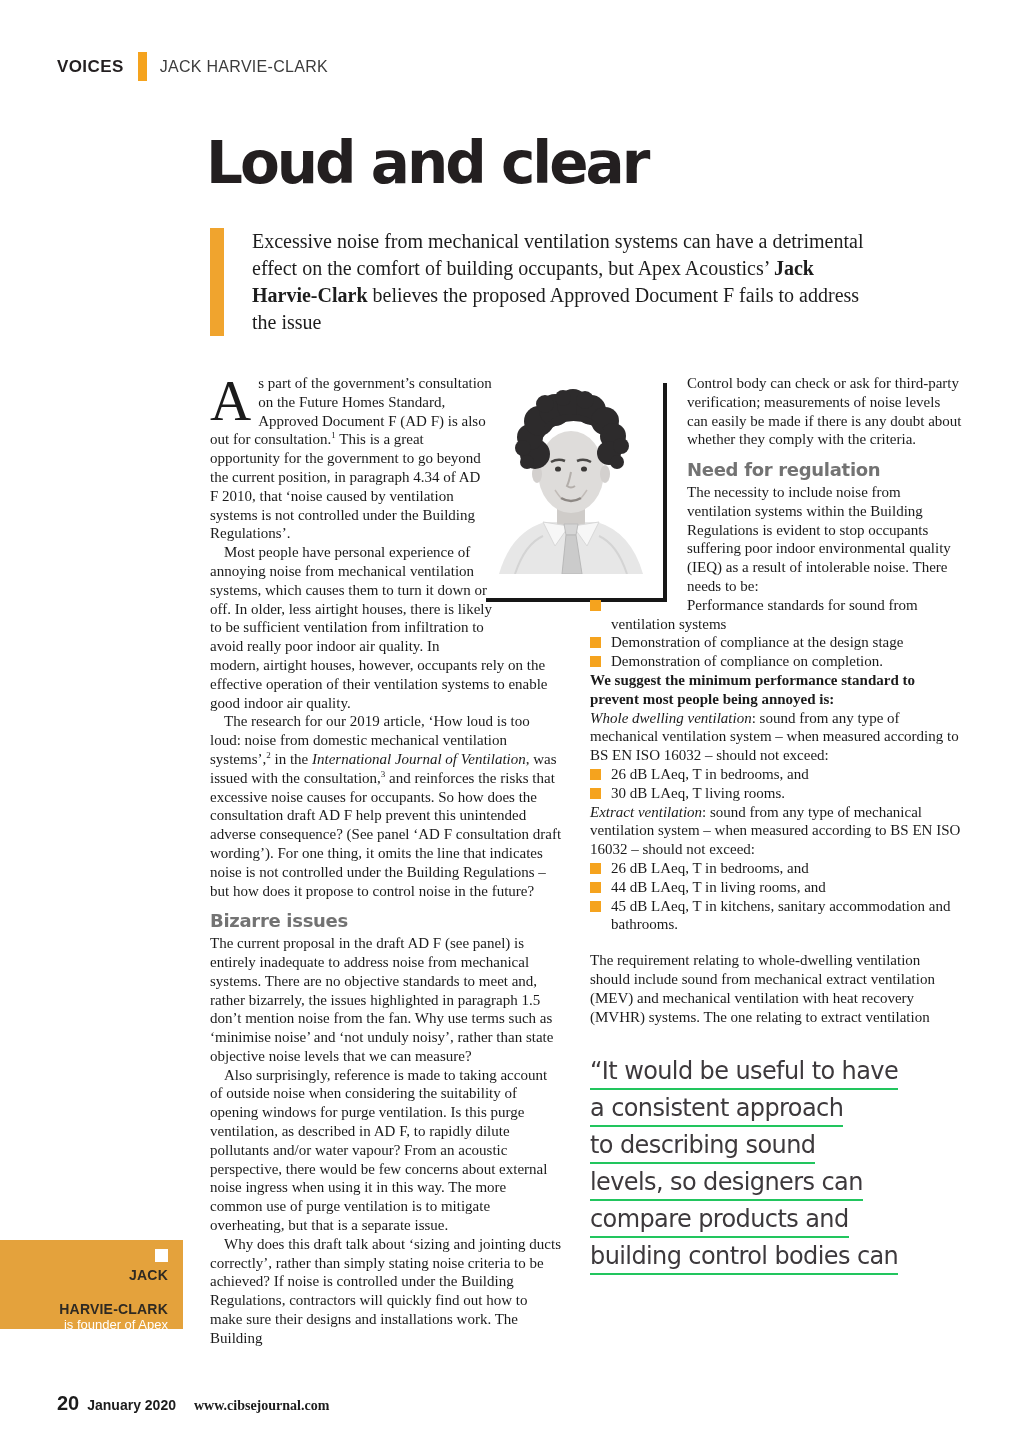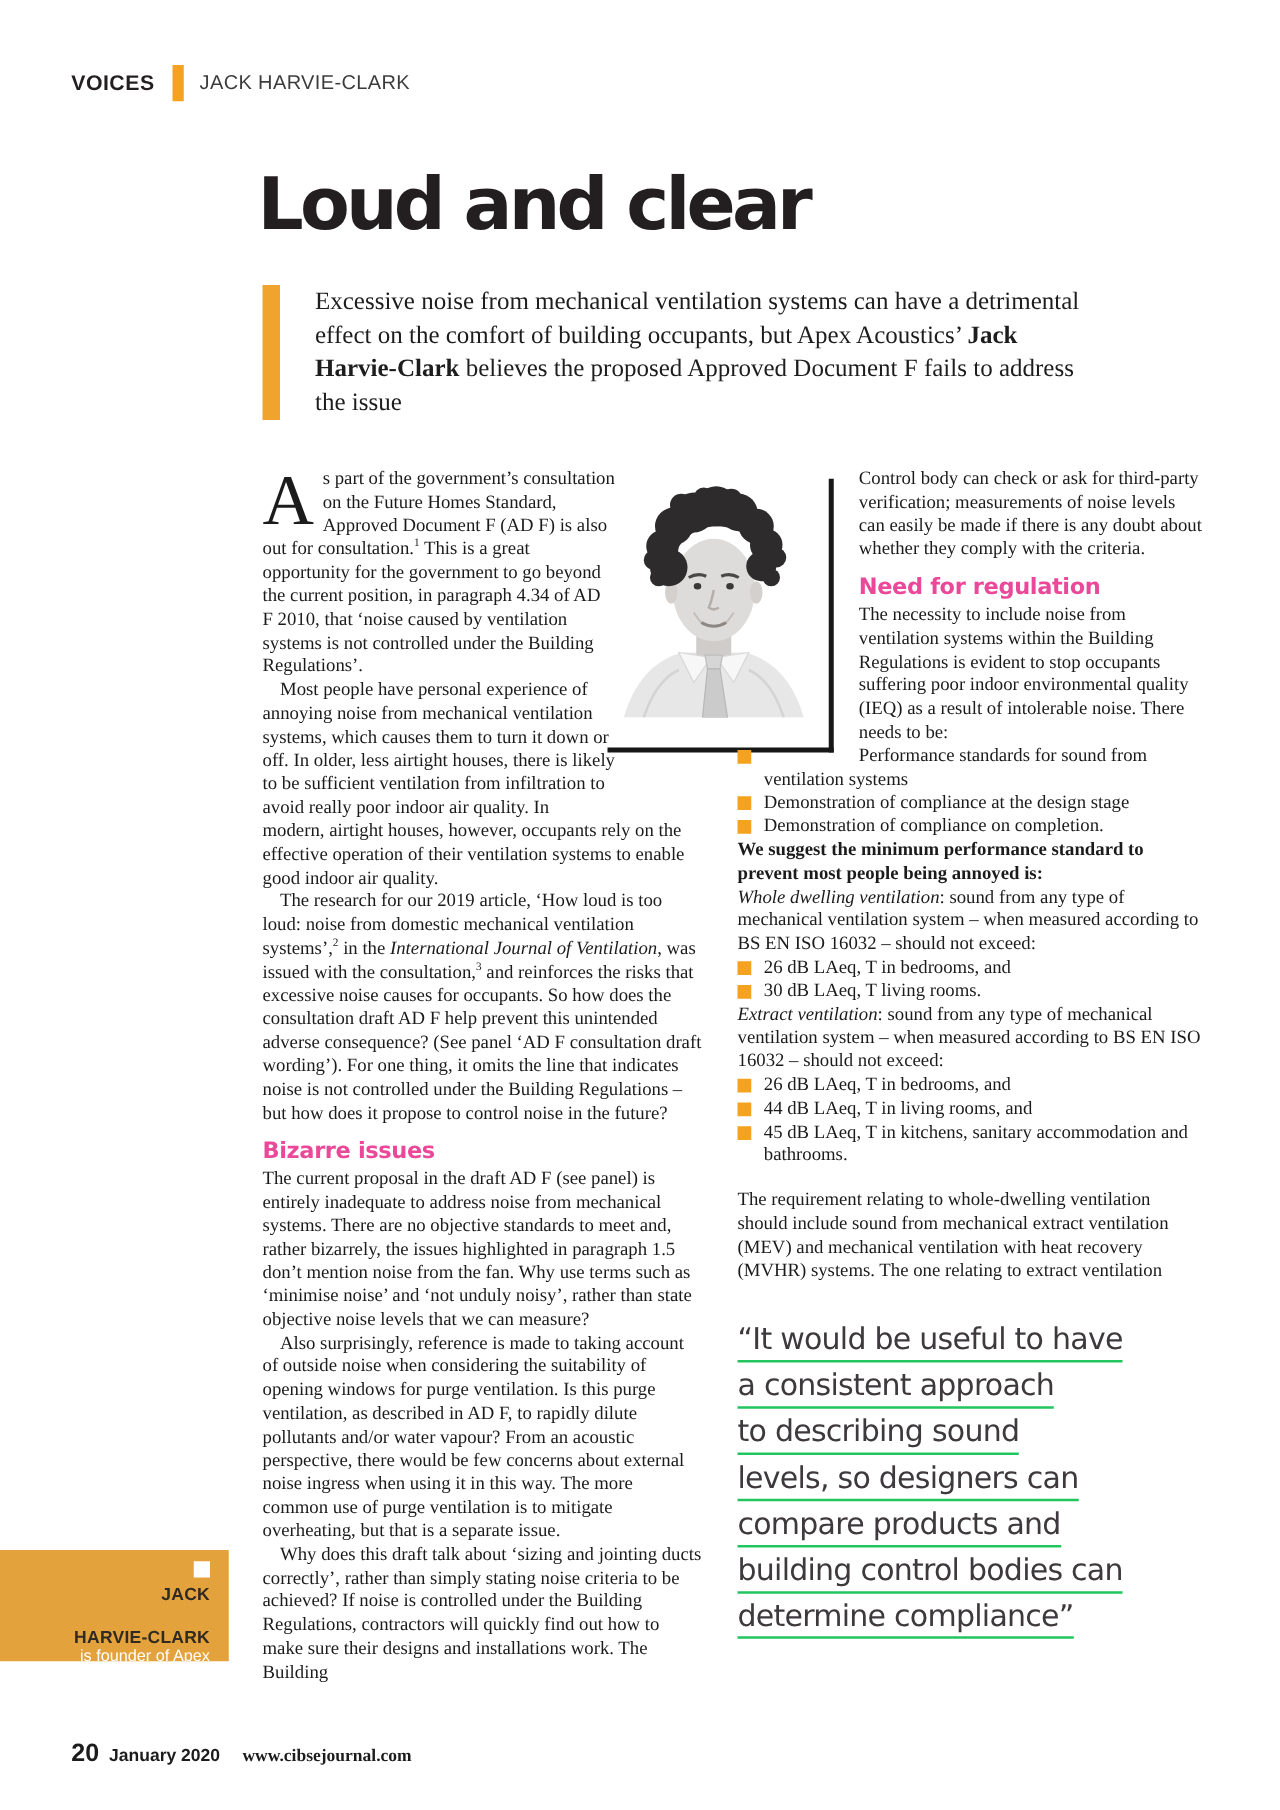--- a/index.html
+++ b/index.html
@@ -52,21 +52,21 @@
   .wrap-spacer-right{float:left;width:97px;height:230px;}
   .body-para{margin:0;text-align:left;}
   .body-para.indent{text-indent:14px;}
   .dropcap{
     float:left;font-size:57px;line-height:45px;
     padding:4px 7px 0 0;color:#1b1b1b;
   }
   sup.fn{font-size:9px;vertical-align:super;line-height:0;}
   .subhead{
     font-family:"DejaVu Sans", sans-serif;
-    font-size:18px;font-weight:bold;color:#ec4899;
+    font-size:18px;font-weight:bold;color:#737373;
     margin:12px 0 3px 0;letter-spacing:-.3px;
   }
   .bold-intro{font-weight:bold;}
   .lead-term{font-style:italic;}
   
   .bullet-list{list-style:none;margin:0;padding:0;}
   .bullet-list li{position:relative;padding-left:21px;}
   .bullet-square{
     position:absolute;left:0;top:4px;width:11px;height:11px;background:#F5A31E;
   }
@@ -213,21 +213,20 @@
       </ul>
       <p class="body-para para-requirement">The requirement relating to whole-dwelling ventilation should include sound from mechanical extract ventilation (MEV) and mechanical ventilation with heat recovery (MVHR) systems. The one relating to extract ventilation</p>
 
       <div class="pull-quote">
         <div class="pq-line">“It would be useful to have</div>
         <div class="pq-line">a consistent approach</div>
         <div class="pq-line">to describing sound</div>
         <div class="pq-line">levels, so designers can</div>
         <div class="pq-line">compare products and</div>
         <div class="pq-line">building control bodies can</div>
-        <div class="pq-line">determine compliance”</div>
       </div>
     </div>
   </div>
 
   <aside class="author-box">
     <span class="author-box-square"></span>
     <div class="author-name">JACK</div>
     <div class="author-name">HARVIE-CLARK</div>
     <div class="author-desc">is founder of Apex</div>
     <div class="author-desc">Acoustics</div>

